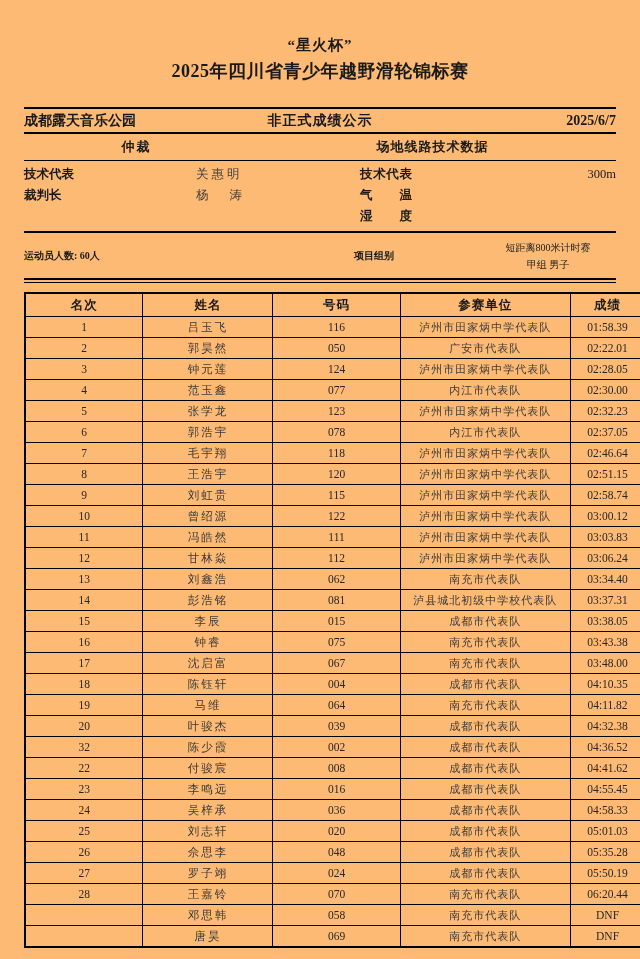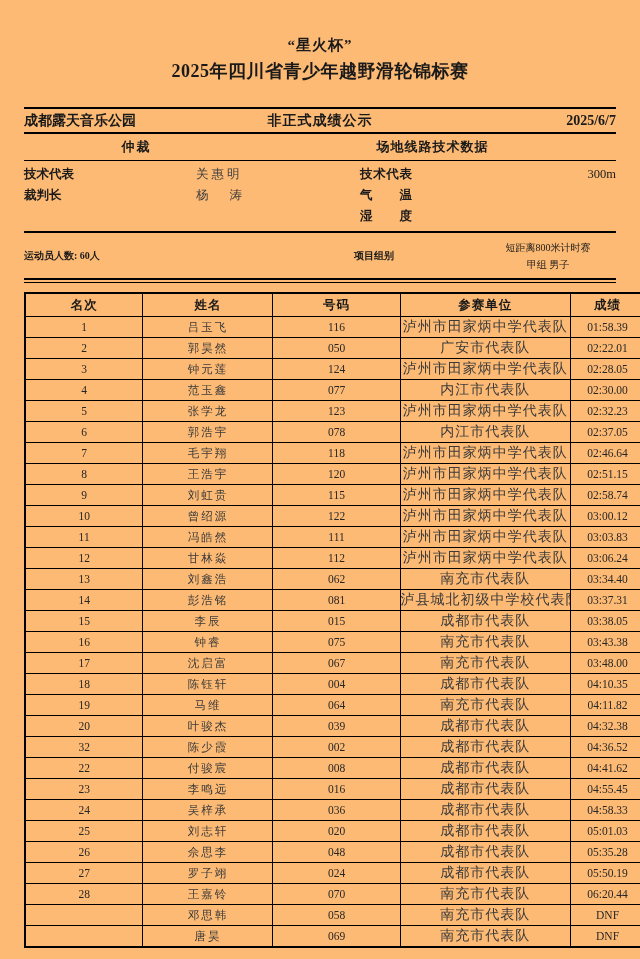--- a/index.html
+++ b/index.html
@@ -57,21 +57,21 @@
     border-collapse:collapse; border:2.5px solid #000;
     table-layout:fixed;
   }
   .results th, .results td {
     border:1.5px solid #000; text-align:center;
     overflow:hidden; white-space:nowrap; padding:0;
   }
   .results th { font-size:12.5px; height:22px; font-weight:bold; letter-spacing:1px; }
   .results td { font-size:11.5px; height:20px; color:#262626; }
   .results td.c1 { letter-spacing:2px; color:#3a3a3a; }
-  .results td.c3 { letter-spacing:1px; font-size:14px; color:#3a3a3a; }
+  .results td.c3 { letter-spacing:1px; font-size:11px; color:#3a3a3a; }
   col.w0{width:19%} col.w1{width:21%} col.w2{width:20.5%} col.w3{width:27.5%} col.w4{width:12%}
 </style>
 </head>
 <body>
 
 <div class="page">
 
   <header class="title-block">
     <div class="title-line1">“星火杯”</div>
     <div class="title-line2">2025年四川省青少年越野滑轮锦标赛</div>

